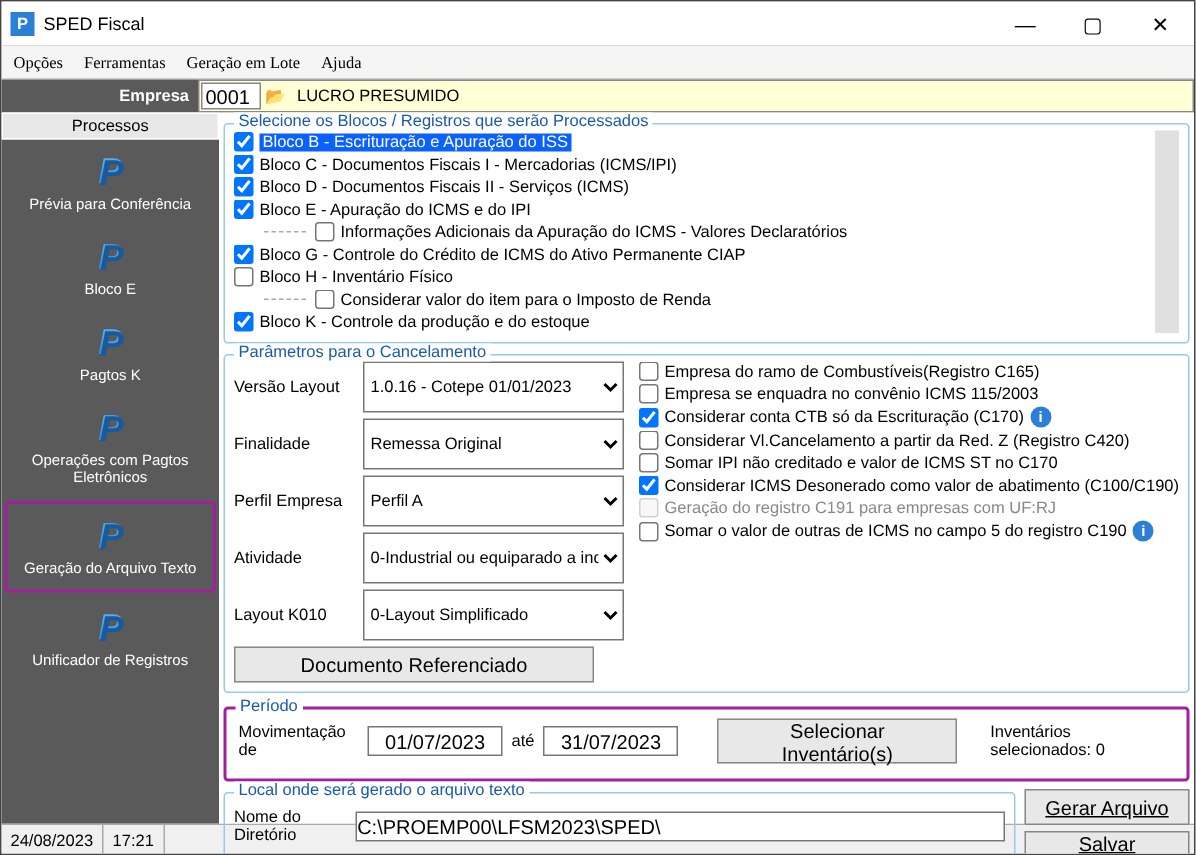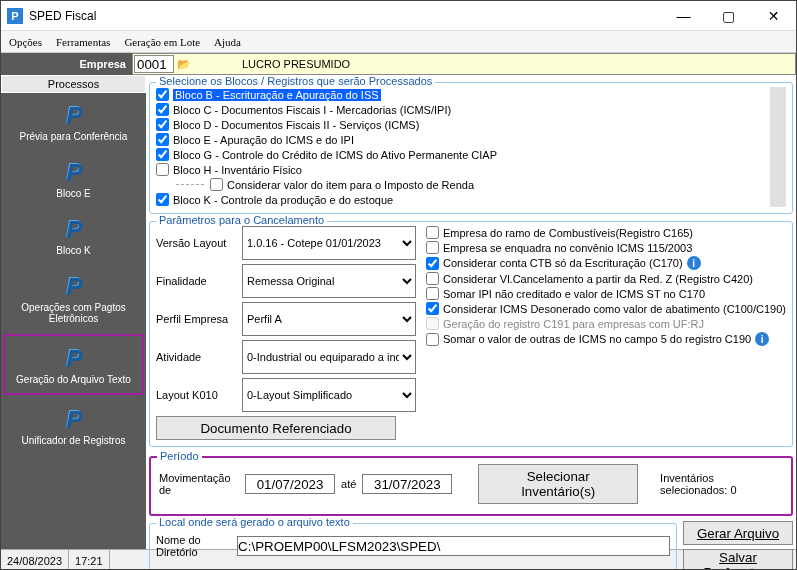--- a/index.html
+++ b/index.html
@@ -9,21 +9,21 @@
 .titlebar-title { flex: 1; font-size: 12px; }
 .titlebar-controls { display: flex; }
 .titlebar-btn { width: 45px; height: 30px; display: flex; align-items: center; justify-content: center; font-size: 14px; cursor: pointer; }
 .menubar { height: 22px; display: flex; align-items: center; padding: 0 8px; gap: 14px; border-bottom: 1px solid #ccc; background: #f5f5f5; }
 .menu-item { cursor: pointer; font-family: Liberation Serif, serif; }
 .toolbar-row { display: flex; align-items: center; background: #5a5a5a; color: #fff; height: 22px; }
 .toolbar-label { width: 131px; text-align: right; padding-right: 6px; font-weight: bold; }
 .toolbar-rest { flex: 1; background: #ffffd6; color: #000; display: flex; align-items: center; height: 100%; border: 1px solid #888; }
 .toolbar-input { width: 40px; height: 18px; background: #fff; border: 1px solid #888; padding: 0 2px; margin-left: 1px; }
 .toolbar-icon { width: 20px; display: inline-flex; align-items: center; justify-content: center; }
-.toolbar-company { padding-left: 4px; margin-left: 44px; }
+.toolbar-company { padding-left: 4px; }
 .main { display: flex; height: calc(570px - 30px - 22px - 22px - 22px); }
 .sidebar { width: 153px; background: #5a5a5a; display: flex; flex-direction: column; }
 .sidebar-header { background: #e8e8e8; color: #000; text-align: center; border: 1px solid #fff; padding: 2px 0; }
 .sidebar-item { display: flex; flex-direction: column; align-items: center; padding: 8px 4px; color: #fff; cursor: pointer; }
 .sidebar-item.selected { border: 2px solid #a020a0; margin: 2px; border-radius: 3px; }
 .p-icon { font-size: 24px; font-weight: bold; font-style: italic; color: #2b7fd6; background: linear-gradient(#5fb8f6,#2b7fd6); -webkit-background-clip: text; -webkit-text-fill-color: transparent; text-shadow: 1px 1px 0 #1a5a9a; }
 .p-icon-wrapper { width: 36px; height: 28px; display:flex; align-items:center; justify-content:center; }
 .sidebar-label { font-size: 10px; text-align: center; margin-top: 2px; }
 .content { flex: 1; padding: 3px; display: flex; flex-direction: column; gap: 3px; background: #fff; }
 .groupbox { border: 1px solid #96c8f0; border-radius: 3px; padding: 4px 6px 6px; position: relative; margin-top: 4px; }
@@ -37,21 +37,21 @@
 .params-grid { display: grid; grid-template-columns: 80px 180px 16px 1fr; gap: 4px 6px; align-items: center; }
 .params-grid label { white-space: nowrap; }
 .params-grid select, .params-grid input[type=text] { width: 100%; height: 34px; border: 1px solid #777; background: #fff; font-size: 11px; }
 .checkrow { display: flex; align-items: center; gap: 4px; white-space: nowrap; }
 .checkrow.disabled { color: #888; }
 .info-icon { display:inline-flex; width:14px; height:14px; border-radius:50%; background:#2b7fd6; color:#fff; align-items:center; justify-content:center; font-size:10px; font-weight:bold; }
 .doc-ref-btn { width: 240px; height: 24px; border: 1px solid #888; background: #e8e8e8; cursor: pointer; margin-top: 4px; }
 .periodo-box { border: 2px solid #a020a0; border-radius: 3px; padding: 6px 8px 10px; position: relative; margin-top: 6px; display: flex; align-items: center; gap: 6px; }
 .periodo-box .groupbox-title { top: -8px; color: #1a5aaa; }
 .periodo-input { width: 90px; height: 20px; border: 1px solid #777; text-align: center; }
-.sel-inv-btn { height: 40px; padding: 0 14px; border: 1px solid #888; background: #e8e8e8; cursor: pointer; margin-left: 20px; }
+.sel-inv-btn { height: 30px; padding: 0 14px; border: 1px solid #888; background: #e8e8e8; cursor: pointer; margin-left: 20px; }
 .inv-count { margin-left: 16px; }
 .output-row { display: flex; gap: 6px; }
 .output-left { flex: 1; }
 .dir-input { width: 100%; height: 20px; border: 1px solid #777; }
 .dir-row { display: flex; align-items: center; gap: 6px; margin-top: 6px; }
 .output-right { display: flex; flex-direction: column; gap: 4px; padding-top: 2px; }
 .action-btn { width: 110px; height: 24px; border: 1px solid #888; background: #e8e8e8; cursor: pointer; text-decoration: underline; }
 .statusbar { height: 22px; border-top: 1px solid #aaa; display: flex; align-items: center; background: #f0f0f0; }
 .status-cell { border-right: 1px solid #aaa; padding: 0 6px; height: 100%; display: flex; align-items: center; }
 .scroll-hint { width: 16px; background: #e0e0e0; position: relative; }
@@ -98,21 +98,21 @@
     <div class="sidebar-item">
         <div class="p-icon-wrapper">
           <span class="p-icon">P</span>
         </div>
         <span class="sidebar-label">Bloco E</span>
       </div>
     <div class="sidebar-item">
         <div class="p-icon-wrapper">
           <span class="p-icon">P</span>
         </div>
-        <span class="sidebar-label">Bloco K</span>
+        <span class="sidebar-label">Pagtos K</span>
       </div>
     <div class="sidebar-item">
         <div class="p-icon-wrapper">
           <span class="p-icon">P</span>
         </div>
         <span class="sidebar-label">Operações com Pagtos Eletrônicos</span>
       </div>
     <div class="sidebar-item selected">
         <div class="p-icon-wrapper">
           <span class="p-icon">P</span>
@@ -141,20 +141,25 @@
               <input type="checkbox" checked="" style="">
               <span>Bloco C - Documentos Fiscais I - Mercadorias (ICMS/IPI)</span>
             </div>
             <div class="bloco-row">
               <input type="checkbox" checked="" style="">
               <span>Bloco D - Documentos Fiscais II - Serviços (ICMS)</span>
             </div>
             <div class="bloco-row">
               <input type="checkbox" checked="" style="">
               <span>Bloco E - Apuração do ICMS e do IPI</span>
+            </div>
+            <div class="bloco-row sub">
+              <span class="indent"></span>
+              <input type="checkbox" style="">
+              <span>Informações Adicionais da Apuração do ICMS - Valores Declaratórios</span>
             </div>
             <div class="bloco-row">
               <input type="checkbox" checked="" style="">
               <span>Bloco G - Controle do Crédito de ICMS do Ativo Permanente CIAP</span>
             </div>
             <div class="bloco-row">
               <input type="checkbox" style="">
               <span>Bloco H - Inventário Físico</span>
             </div>
             <div class="bloco-row sub">

